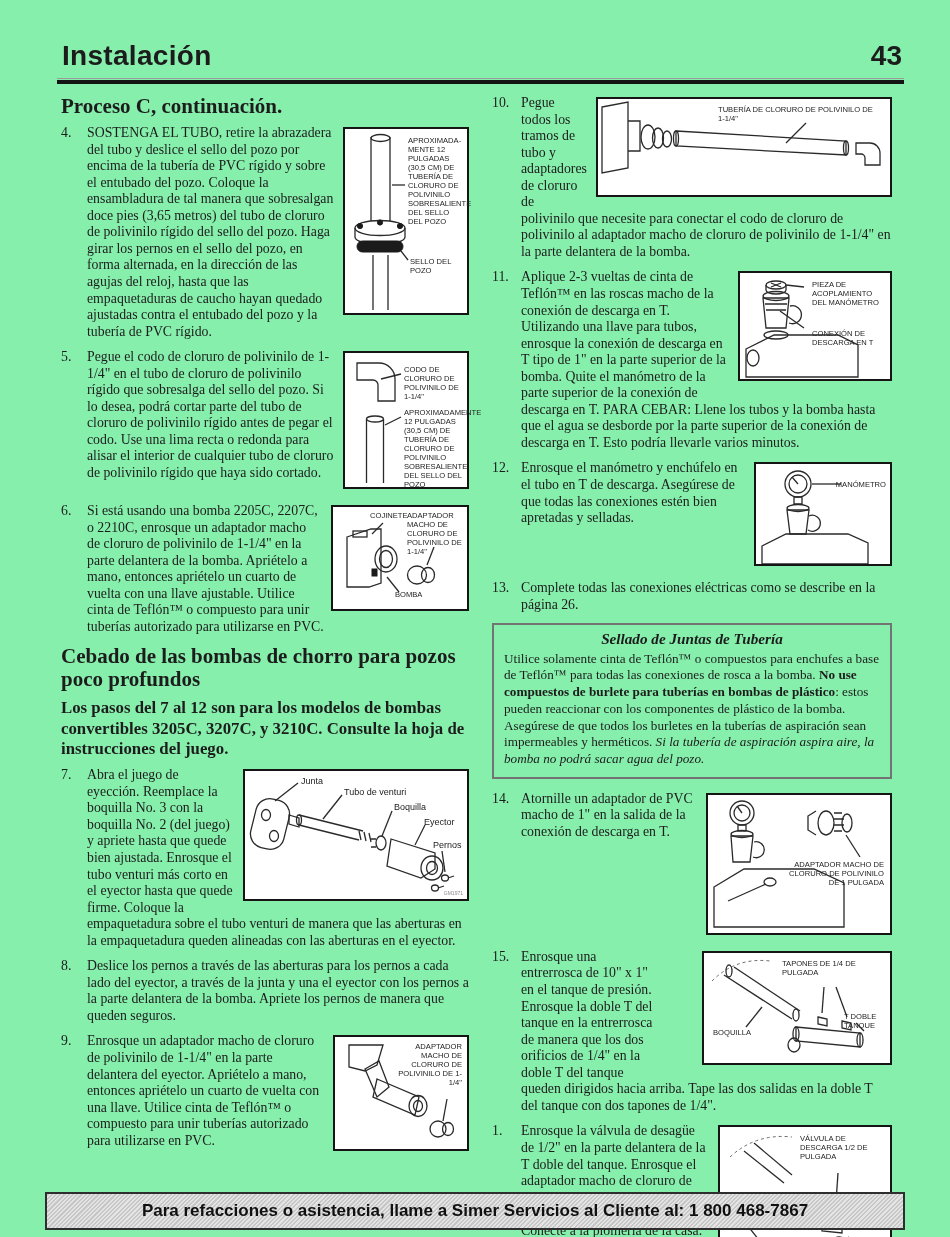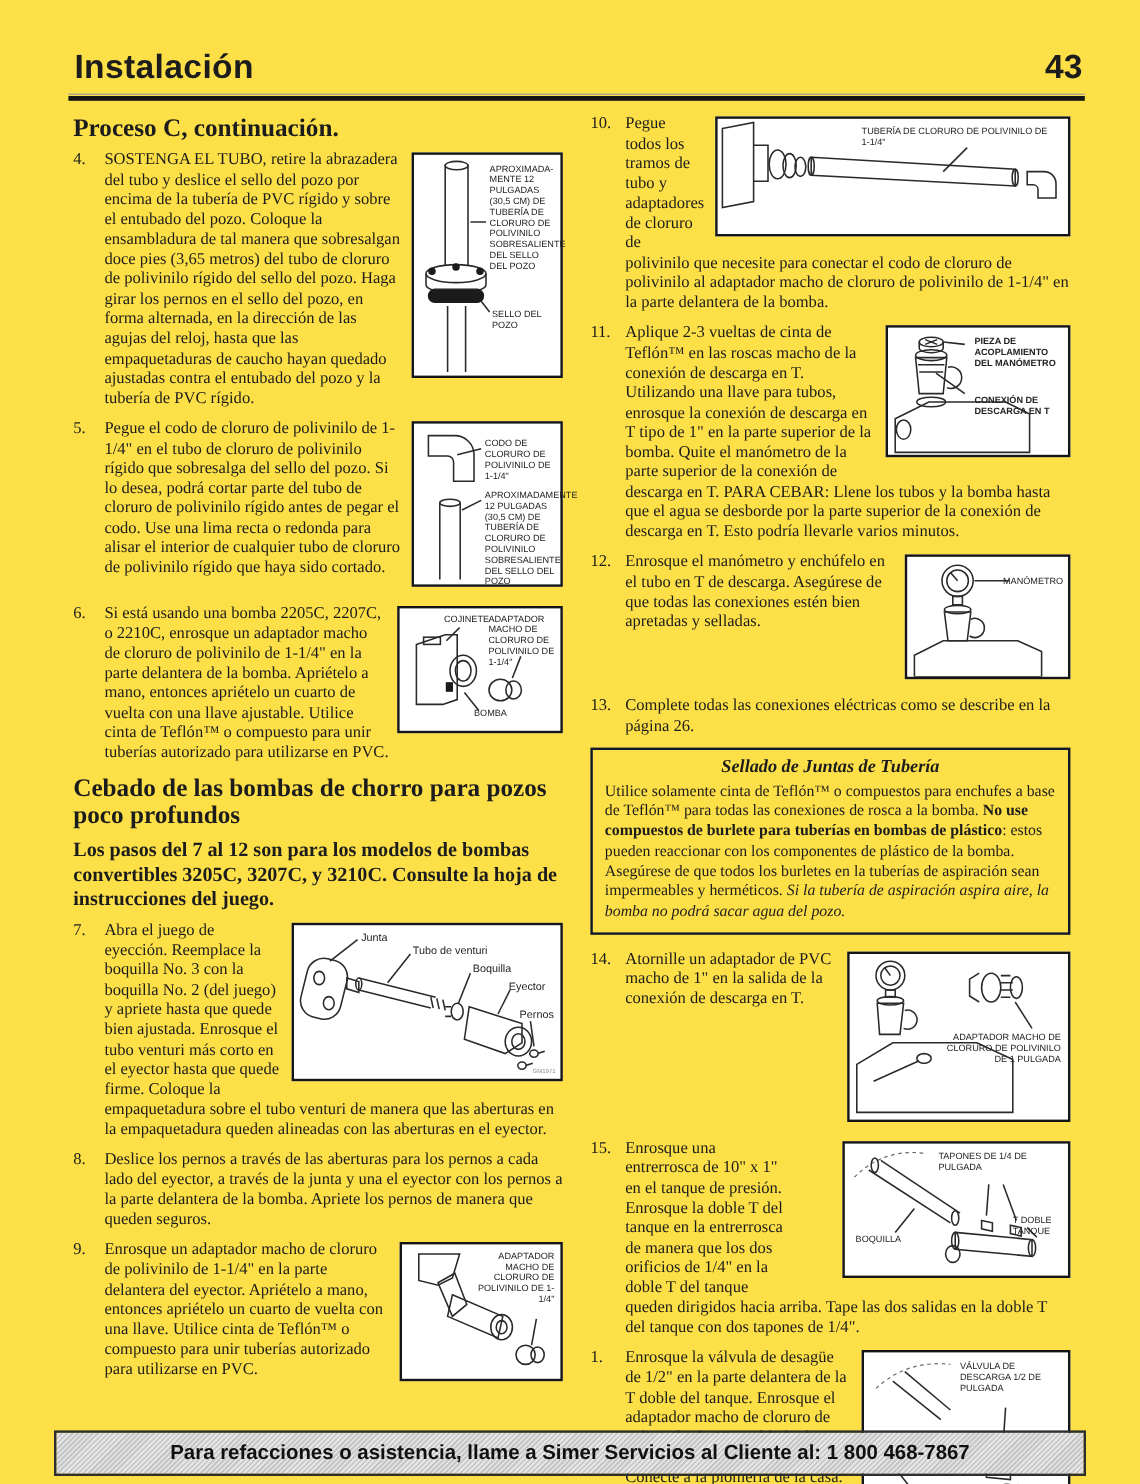--- a/index.html
+++ b/index.html
@@ -1,16 +1,16 @@
 <!DOCTYPE html>
 <html><head>
 <meta charset="utf-8">
 <style>
   html,body{margin:0;padding:0;background:#9a9a9a;}
-  .page{position:relative;width:950px;height:1237px;background:#fde047;margin:0 auto;
+  .page{position:relative;width:950px;height:1237px;background:#86efac;margin:0 auto;
         font-family:"Liberation Serif",serif;color:#1c1c1c;overflow:hidden;}
   
   .hdr-title{position:absolute;left:62px;top:40px;font-family:"Liberation Sans",sans-serif;
              font-weight:bold;font-size:28px;letter-spacing:.3px;}
   .hdr-page{position:absolute;right:48px;top:40px;font-family:"Liberation Sans",sans-serif;
             font-weight:bold;font-size:28px;}
   .hdr-rule{position:absolute;left:57px;right:46px;top:78px;}
   .hdr-rule .thin{height:1px;background:#9b9b9b;}
   .hdr-rule .thick{height:4px;background:#141414;margin-top:1px;}
   
@@ -36,40 +36,40 @@
           line-height:1.18;color:#222;}
   .flabel.mixed{font-size:9px;}
   .flabel.tiny{font-size:5px;color:#8a8a8a;}
   .fig4{width:122px;height:184px;}
   .fig5{width:122px;height:134px;}
   .fig6{width:122px;height:102px;padding-left:12px;}
   .fig7{width:222px;height:128px;float:right;}
   .fig8{width:132px;height:108px;}
   .fig9{width:132px;height:112px;}
   .fig10{width:292px;height:96px;}
-  .fig11{width:150px;height:106px;font-weight:bold;}
+  .fig11{width:150px;height:106px;}
   .fig12{width:134px;height:100px;}
   .fig14{width:182px;height:138px;}
   .fig15{width:186px;height:110px;margin-left:43px;}
   .fig16{width:170px;height:142px;}
   .f4a{left:63px;top:8px;width:57px;}   .f4b{left:65px;top:129px;width:50px;}
   .f5a{left:59px;top:13px;width:60px;}  .f5b{left:59px;top:56px;width:62px;}
   .f6a{left:37px;top:5px;}              .f6b{right:3px;top:5px;width:57px;}  .f6c{left:62px;top:84px;}
   .f7a{left:56px;top:5px;}  .f7b{left:99px;top:16px;}  .f7c{left:149px;top:31px;}
   .f7d{left:179px;top:46px;} .f7e{left:188px;top:69px;} .f7f{right:4px;bottom:2px;}
   .f8a{right:7px;top:8px;}  .f8b{right:7px;top:37px;}
   .f9a{right:5px;top:6px;width:66px;text-align:right;}
   .f10a{left:120px;top:7px;width:160px;}
   .f11a{right:4px;top:8px;width:74px;}  .f11b{right:4px;top:57px;width:74px;}
   .f12a{right:4px;top:17px;}
   .f14a{right:6px;top:66px;width:96px;text-align:right;}
   .f15a{left:78px;top:7px;width:84px;}  .f15b{left:9px;top:76px;}  .f15c{right:2px;top:60px;width:44px;}
   .f16a{left:80px;top:8px;width:82px;}  .f16b{left:36px;bottom:5px;width:128px;}
   
-  .info-box{border:2px solid #0f172a;padding:5px 10px 9px 10px;margin:9px 0 12px 0;}
+  .info-box{border:2px solid #737373;padding:5px 10px 9px 10px;margin:9px 0 12px 0;}
   .ib-title{text-align:center;font-weight:bold;font-style:italic;font-size:15.2px;margin:0 0 3px 0;}
   .ib-body{font-size:13.2px;line-height:1.27;}
   
   .footer{position:absolute;left:45px;right:45px;top:1192px;height:34px;
           border:2px solid #2e2e2e;display:flex;align-items:center;justify-content:center;
           background:repeating-linear-gradient(135deg,#c7c7c7 0px,#c7c7c7 1.5px,#e4e4e4 1.5px,#e4e4e4 3px);text-align:right;}
   .footer span{font-family:"Liberation Sans",sans-serif;font-weight:bold;font-size:17px;color:#101010;}
 </style>
 </head>
 <body>

